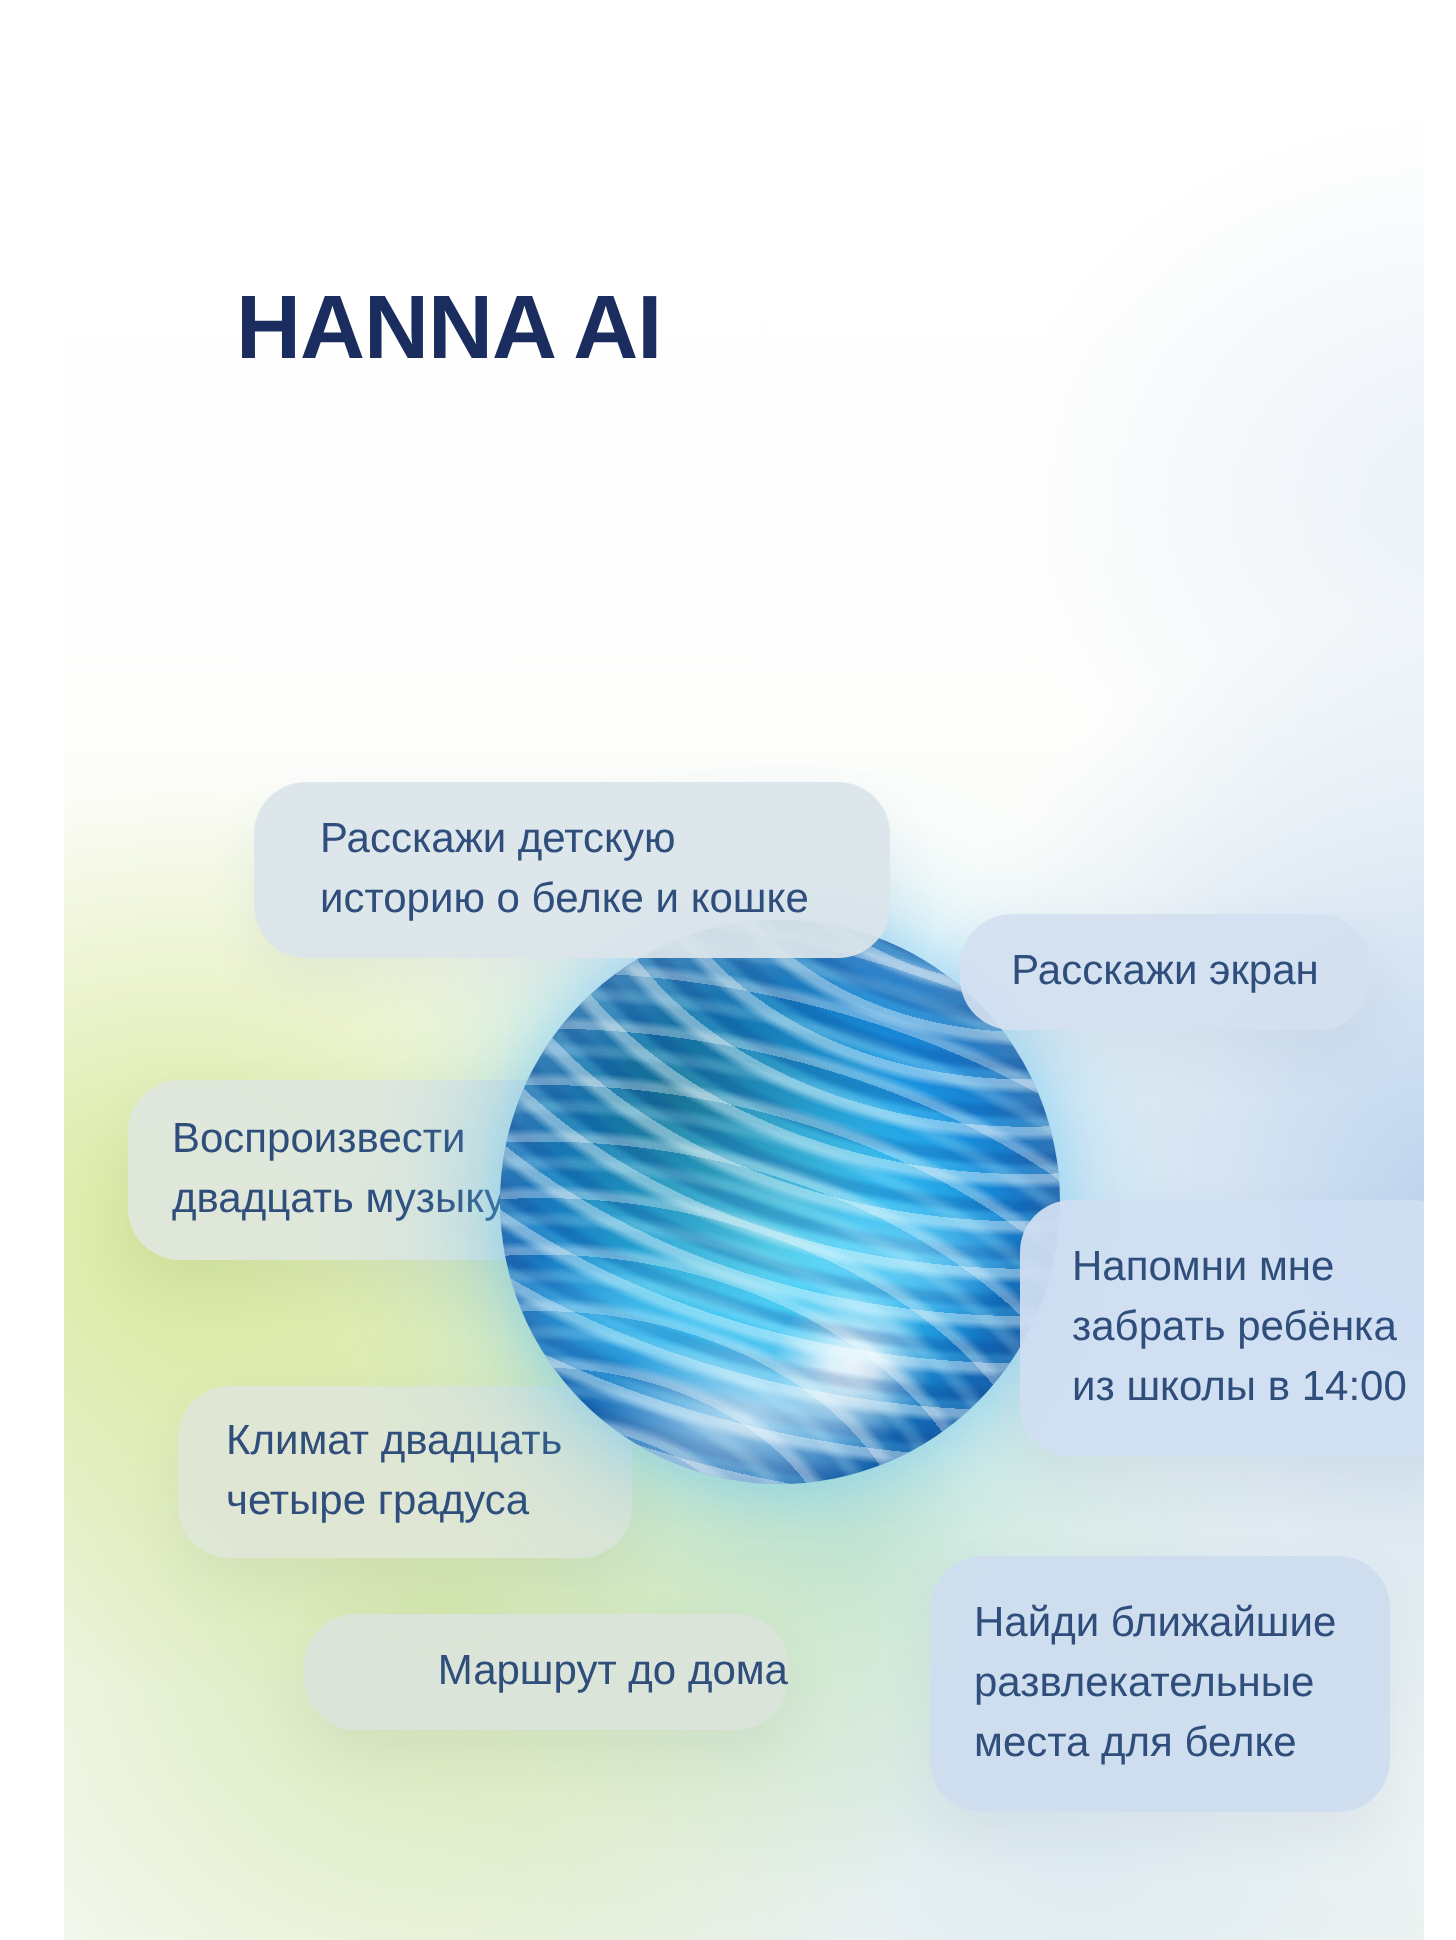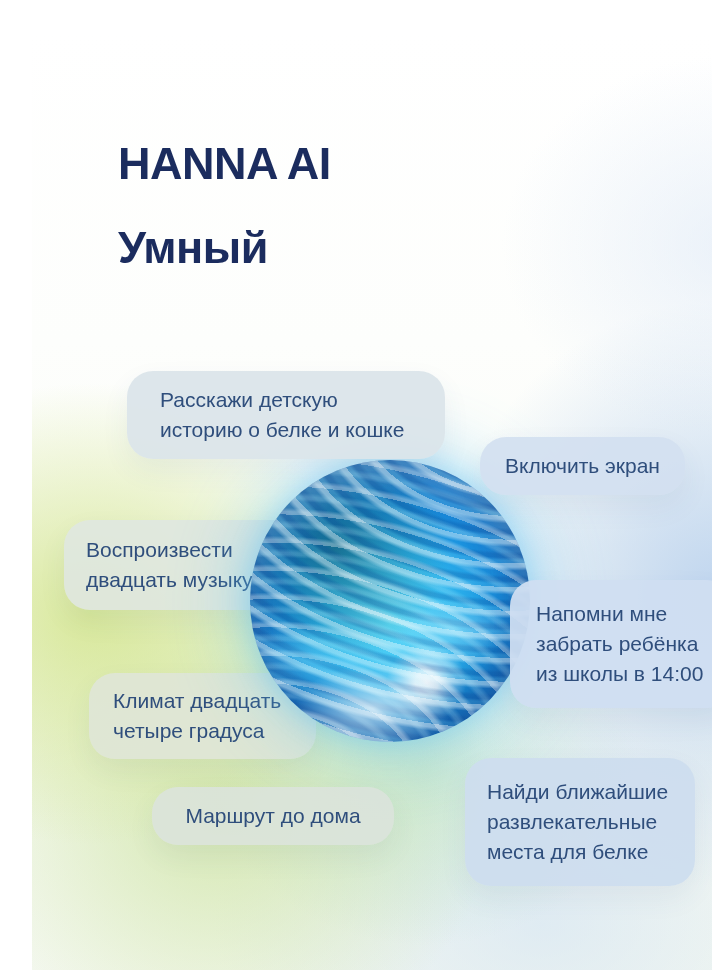--- a/index.html
+++ b/index.html
@@ -89,68 +89,68 @@
   
   .bubble {
     position: absolute;
     border-radius: 26px;
     color: #2f4e7c;
     font-size: 21px;
     line-height: 30px;
     white-space: pre-line;
     box-shadow: 0 12px 28px rgba(60,90,130,0.07);
     z-index: 3;
+    margin-top: 20px;
   }
   .bubble-story     { left: 95px;  top: 339px; width: 318px; padding: 14px 28px 14px 33px; background: rgba(218,228,234,0.93); }
   .bubble-screen    { left: 448px; top: 405px; width: 205px; padding: 14px 0;  text-align: center; background: rgba(210,224,240,0.92); }
   .bubble-music     { left: 32px;  top: 488px; width: 237px; padding: 15px 22px; background: rgba(223,231,224,0.90); z-index: 1; }
   .bubble-reminder  { left: 478px; top: 548px; width: 222px; padding: 19px 26px; background: rgba(207,222,241,0.94); }
   .bubble-climate   { left: 57px;  top: 641px; width: 227px; padding: 13px 24px; background: rgba(223,230,215,0.90); z-index: 1; }
-  .bubble-route     { left: 120px; top: 755px; width: 242px; padding: 14px 0;  text-align: center; background: rgba(219,227,220,0.88); }
+  .bubble-route     { left: 120px; top: 755px; width: 242px; padding: 14px 0;  text-align: right; background: rgba(219,227,220,0.88); }
   .bubble-places    { left: 433px; top: 726px; width: 230px; padding: 19px 22px; background: rgba(205,221,238,0.94); }
 
   
   .bottom-strip {
     position: absolute;
     left: 0;
     top: 944px;
     width: 728px;
     height: 26px;
     background: linear-gradient(90deg, #edf4da 0%, #e9f1ec 45%, #dfe8f5 100%);
     border-top: 1px solid rgba(120,140,160,0.10);
   }
 </style>
 </head>
 <body>
 
 <div class="canvas">
 
   <div class="title-block">
     <div>HANNA AI</div>
-    <div>Умный</div>
   </div>
 
   <div class="bubble bubble-music">Воспроизвести
 двадцать музыку</div>
 
   <div class="bubble bubble-climate">Климат двадцать
 четыре градуса</div>
 
   <div class="orb">
     <div class="orb-surface">
       <div class="orb-ripples-a"></div>
       <div class="orb-ripples-b"></div>
       <div class="orb-swirl"></div>
     </div>
   </div>
 
   <div class="bubble bubble-story">Расскажи детскую
 историю о белке и кошке</div>
 
-  <div class="bubble bubble-screen">Включить экран</div>
+  <div class="bubble bubble-screen">Расскажи экран</div>
 
   <div class="bubble bubble-reminder">Напомни мне
 забрать ребёнка
 из школы в 14:00</div>
 
   <div class="bubble bubble-route">Маршрут до дома</div>
 
   <div class="bubble bubble-places">Найди ближайшие
 развлекательные
 места для белке</div>

